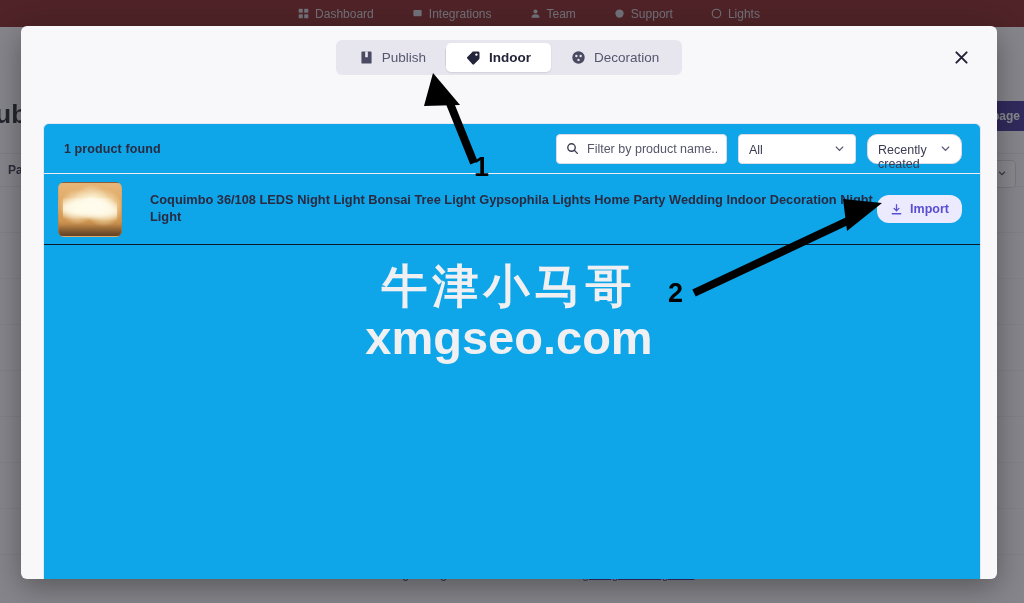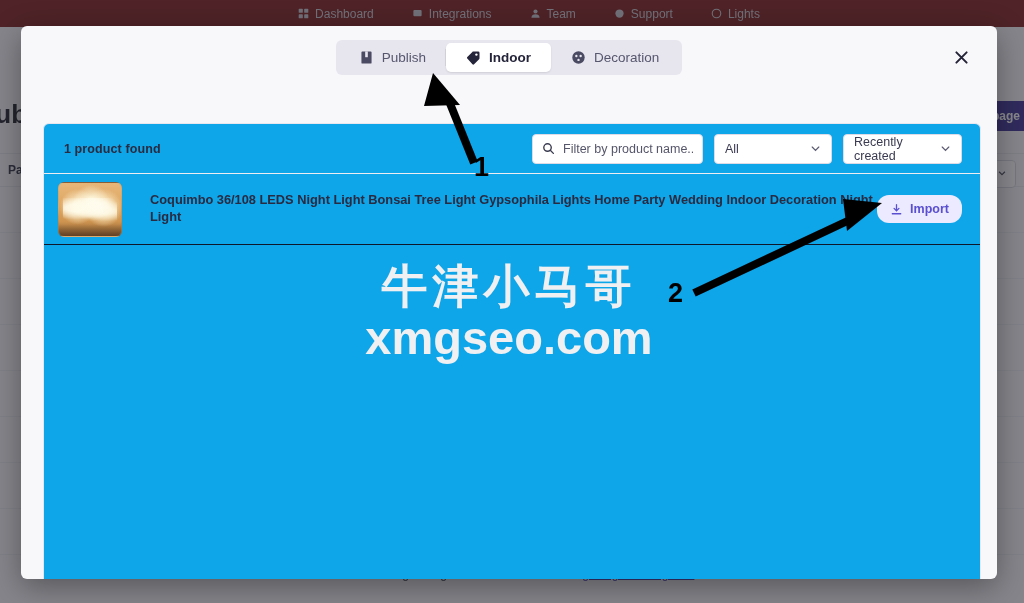--- a/index.html
+++ b/index.html
@@ -167,26 +167,26 @@
   .search-box svg { flex: none; color: #3c3c52; }
   .search-input {
     border: none; outline: none; background: transparent;
     font-family: "Liberation Sans", sans-serif;
     font-size: 12.5px; color: #3a3a52; width: 100%;
   }
   .search-input::placeholder { color: #56566b; }
 
   .sel {
     height: 30px; border: 1px solid #dcdbe6; border-radius: 4px;
-    background: #fff; display: flex; align-items: center;
-    padding: 0 10px; font-size: 12.5px; color: #3a3a52;
+    background: #fff; display: flex; align-items: flex-start;
+    padding: 8px 10px; font-size: 12.5px; color: #3a3a52;
     cursor: pointer; position: relative;
   }
   .sel-all { width: 118px; }
-  .sel-sort { width: 119px; }
+  .sel-sort { width: 95px; border-radius: 10px; }
   .sel .chev { margin-left: auto; color: #5a5a73; display:flex; }
 
   
   .product-row {
     height: 71px;
     border-bottom: 1px solid #0f172a;
     display: flex; align-items: center;
     padding: 0 18px 0 14px;
   }
   .thumb {

